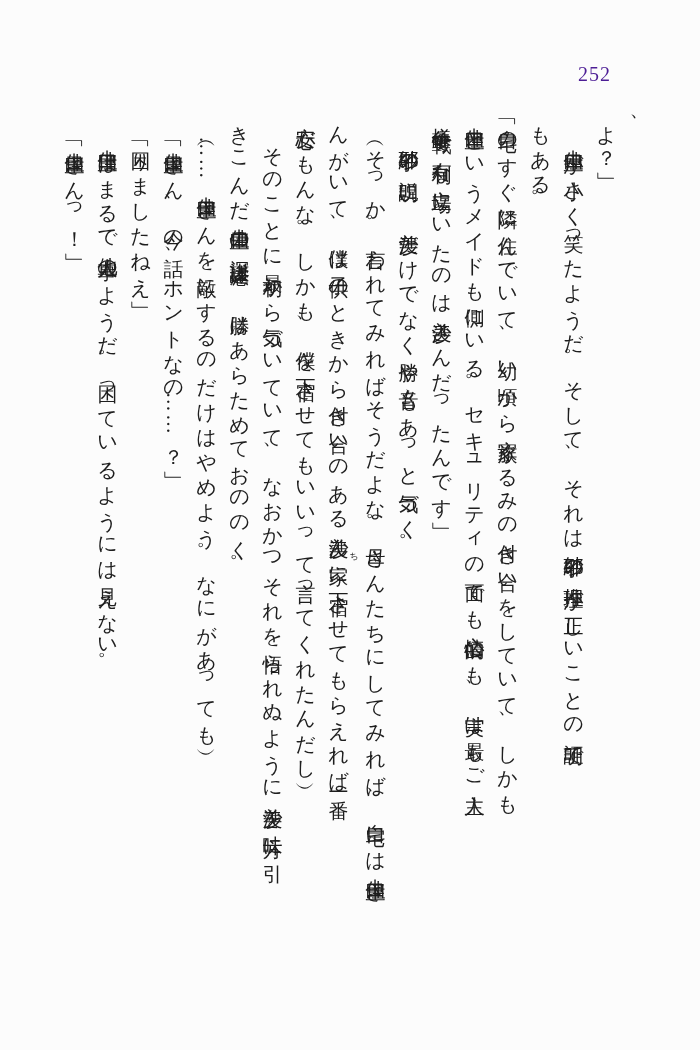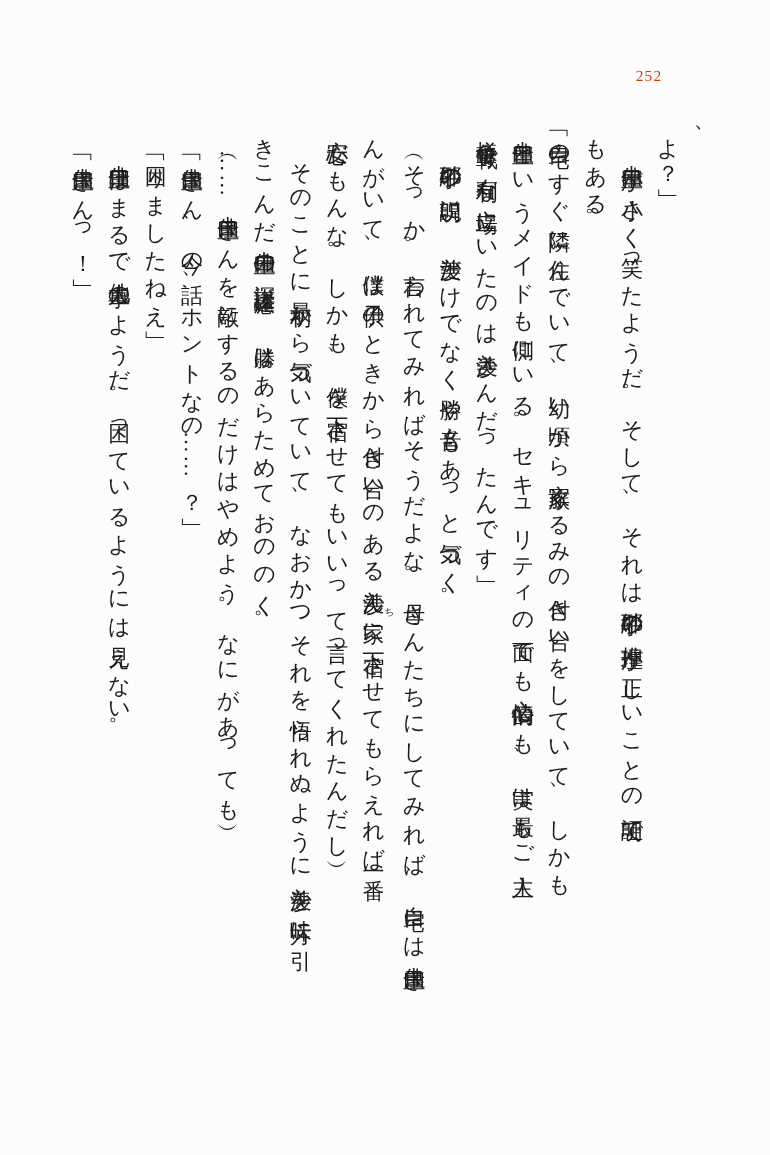--- a/index.html
+++ b/index.html
@@ -16,23 +16,23 @@
   }
   .page {
     position: absolute;
     inset: 0;
     background: #fcfcfc;
   }
   .page-number {
     position: absolute;
     top: 63px;
     left: 578px;
-    font-size: 14px;
+    font-size: 20px;
     letter-spacing: 1px;
-    color: #c2410c;
+    color: #4c1d95;
     font-family: "Liberation Serif", "DejaVu Serif", serif;
   }
   .text-block {
     position: absolute;
     top: 112px;
     right: 44px;
     height: 880px;
     writing-mode: vertical-rl;
     text-orientation: mixed;
     font-size: 20px;

